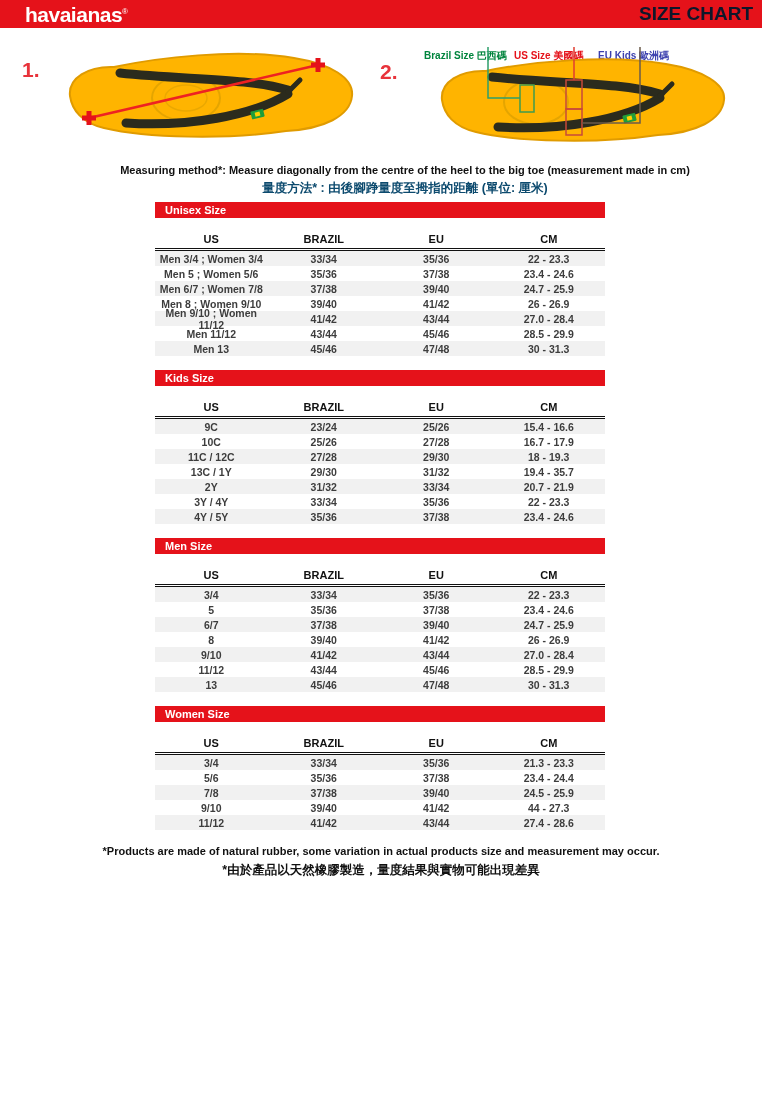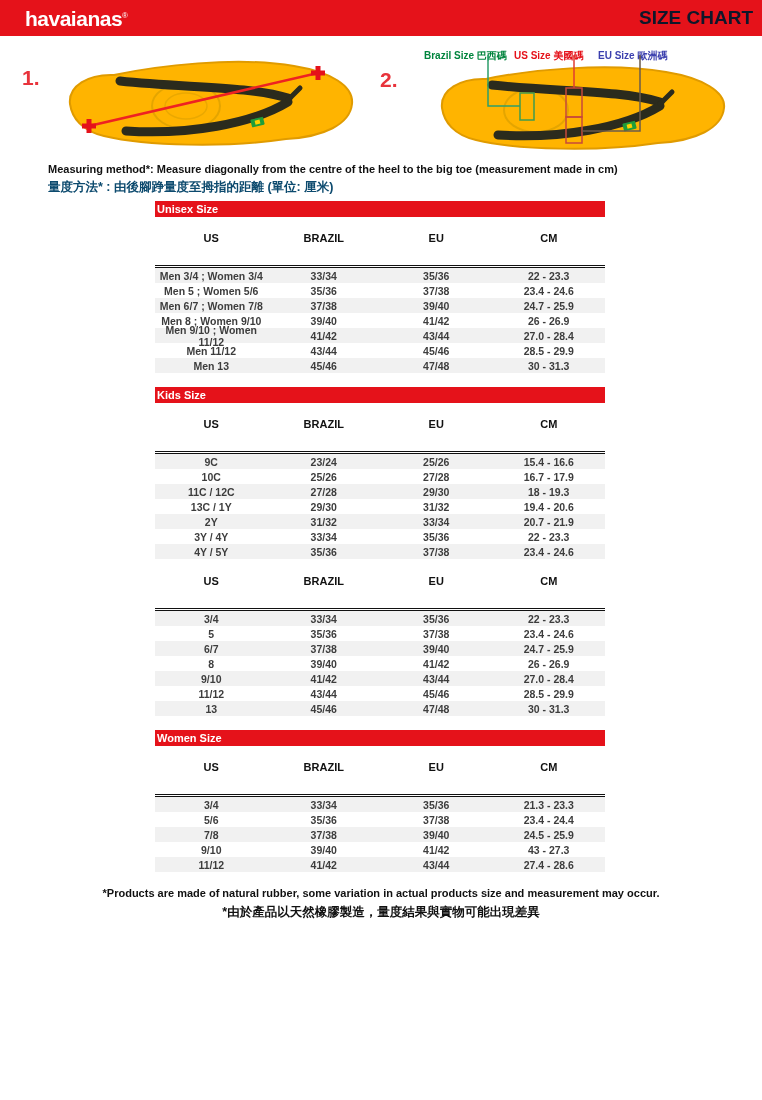--- a/index.html
+++ b/index.html
@@ -1,51 +1,51 @@
 <!DOCTYPE html>
 <html style="--brand_red: #e5121a; --brazil_green: #00843d; --us_red: #e5121a; --eu_blue: #3b3fae; --row_stripe: #f1f1f1; --sole_yellow: #ffb400; --strap_black: #2b2b1d;"><head>
 <meta charset="utf-8">
 <style>
   * { margin:0; padding:0; box-sizing:border-box; }
   html,body { width:762px; background:#fff; font-family:"Liberation Sans", sans-serif; }
   body { height:1100px; overflow:hidden; position:relative; }
 
   
-  .topbar { height:36px; background:var(--brand_red,#e5121a); display:flex; align-items:center;
+  .topbar { height:28px; background:var(--brand_red,#e5121a); display:flex; align-items:center;
             justify-content:space-between; padding:0 9px 0 25px; }
   .logo { color:#fff; font-weight:700; font-size:21px; letter-spacing:-0.5px; line-height:1; }
   .logo sup { font-size:8px; font-weight:400; vertical-align:super; }
   .topbar-title { color:#0f172a; font-weight:700; font-size:19px; letter-spacing:0; }
 
   
   .figures { position:relative; height:120px; margin-top:6px; display:flex; }
   .fig { position:relative; height:120px; }
   .fig1 { width:372px; }
   .fig2 { width:390px; }
   .fig-num { position:absolute; color:#e8333b; font-weight:700; font-size:21px; }
   .fig1 .fig-num { left:22px; top:24px; }
   .fig2 .fig-num { left:8px; top:26px; }
-  .fig2-label { position:absolute; top:7px; font-size:10px; font-weight:700; white-space:nowrap; }
+  .fig2-label { position:absolute; top:15px; font-size:10px; font-weight:700; white-space:nowrap; }
   .lab-brazil { left:52px;  color:var(--brazil_green,#00843d); }
   .lab-us     { left:142px; color:var(--us_red,#e5121a); }
   .lab-eu     { left:226px; color:var(--eu_blue,#3b3fae); }
   .fig svg { position:absolute; left:0; top:0; }
   .fig2 svg { top:0; left:28px; }
 
   
-  .measure-note { text-align:left;padding-left:48px; }
+  .measure-note { margin-top:9px; text-align:center;padding-left:48px; }
   .measure-note .en { font-size:11px; font-weight:700; color:#111; line-height:14px; }
   .measure-note .zh { font-size:12.5px; font-weight:700; color:#0c4a6e; line-height:18px; margin-top:2px; }
 
   
   .tables { margin-top:5px; }
   .section { width:450px; margin-left:155px; margin-bottom:14px; }
   .banner { background:var(--brand_red,#e5121a); color:#fff; font-size:11px; font-weight:700;
-            height:16px; line-height:16px; padding-left:2px; margin-bottom:13px; }
-  .thead { display:flex; border-bottom:3px double #111; padding-bottom:18px; }
+            height:16px; line-height:16px; padding-left:10px; margin-bottom:13px; }
+  .thead { display:flex; border-bottom:3px double #111; padding-bottom:0; }
   .hcell { flex:1; text-align:center; font-size:11px; font-weight:700; color:#111; line-height:17px; }
   .trow { display:flex; height:15px; align-items:center; }
   .tbody .trow:nth-child(odd) { background:var(--row_stripe,#f1f1f1); }
   .tcell { flex:1; text-align:center; font-size:10.5px; font-weight:700; color:#3d3d3d; }
 
   
   .footnote { margin-top:4px; text-align:center; }
   .footnote .en { font-size:11px; font-weight:700; color:#111; line-height:14px; }
   .footnote .zh { font-size:12.5px; font-weight:700; color:#111; line-height:18px; margin-top:3px; }
 </style>
@@ -77,21 +77,21 @@
         <path d="M53,77 V91 M46,84 H60" stroke="#e5121a" stroke-width="5"></path>
         <path d="M282,24 V38 M275,31 H289" stroke="#e5121a" stroke-width="5"></path>
       </g>
     </svg>
   </div>
 
   <div class="fig fig2">
     <span class="fig-num">2.</span>
     <span class="fig2-label lab-brazil">Brazil Size 巴西碼</span>
     <span class="fig2-label lab-us">US Size 美國碼</span>
-    <span class="fig2-label lab-eu">EU Size 歐洲碼</span>
+    <span class="fig2-label lab-eu">EU Kids 歐洲碼</span>
     <svg width="350" height="118" viewBox="0 0 350 118">
       <g transform="translate(8,0)">
         <path d="M34,66 C32,48 52,36 78,37 C120,28 200,20 258,30 C295,36 318,50 316,66 C314,86 288,99 250,101 C190,110 110,108 68,98 C46,93 36,80 34,66 Z" fill="#ffb400" stroke="#e09b00" stroke-width="2"></path>
         <ellipse cx="128" cy="68" rx="32" ry="22" fill="none" stroke="#d99e00" stroke-width="2" opacity="0.7"></ellipse>
         <path d="M84,43 C150,50 212,48 252,60" fill="none" stroke="#2b2b1d" stroke-width="9" stroke-linecap="round"></path>
         <path d="M90,93 C152,97 216,86 252,64" fill="none" stroke="#2b2b1d" stroke-width="9" stroke-linecap="round"></path>
         <path d="M252,62 L264,50" fill="none" stroke="#2b2b1d" stroke-width="5" stroke-linecap="round"></path>
         <g transform="rotate(-14 222 84)">
           <rect x="215" y="80" width="13" height="8" rx="1" fill="#1f9d3a"></rect>
           <rect x="219" y="82" width="5" height="4" fill="#ffd100"></rect>
@@ -194,21 +194,21 @@
           <div class="trow">
             <div class="tcell">11C / 12C</div>
             <div class="tcell">27/28</div>
             <div class="tcell">29/30</div>
             <div class="tcell">18 - 19.3</div>
           </div>
           <div class="trow">
             <div class="tcell">13C / 1Y</div>
             <div class="tcell">29/30</div>
             <div class="tcell">31/32</div>
-            <div class="tcell">19.4 - 20.6</div>
+            <div class="tcell">19.4 - 35.7</div>
           </div>
           <div class="trow">
             <div class="tcell">2Y</div>
             <div class="tcell">31/32</div>
             <div class="tcell">33/34</div>
             <div class="tcell">20.7 - 21.9</div>
           </div>
           <div class="trow">
             <div class="tcell">3Y / 4Y</div>
             <div class="tcell">33/34</div>
@@ -219,20 +219,21 @@
             <div class="tcell">4Y / 5Y</div>
             <div class="tcell">35/36</div>
             <div class="tcell">37/38</div>
             <div class="tcell">23.4 - 24.6</div>
           </div>
         </div>
     </div>
   </section>
 
   <section class="section">
+    <div class="banner">Men Size</div>
     <div class="table">
       <div class="thead">
           <div class="hcell">US</div>
           <div class="hcell">BRAZIL</div>
           <div class="hcell">EU</div>
           <div class="hcell">CM</div>
         </div>
       <div class="tbody">
           <div class="trow">
             <div class="tcell">3/4</div>
@@ -305,21 +306,21 @@
           <div class="trow">
             <div class="tcell">7/8</div>
             <div class="tcell">37/38</div>
             <div class="tcell">39/40</div>
             <div class="tcell">24.5 - 25.9</div>
           </div>
           <div class="trow">
             <div class="tcell">9/10</div>
             <div class="tcell">39/40</div>
             <div class="tcell">41/42</div>
-            <div class="tcell">43 - 27.3</div>
+            <div class="tcell">44 - 27.3</div>
           </div>
           <div class="trow">
             <div class="tcell">11/12</div>
             <div class="tcell">41/42</div>
             <div class="tcell">43/44</div>
             <div class="tcell">27.4 - 28.6</div>
           </div>
         </div>
     </div>
   </section>

